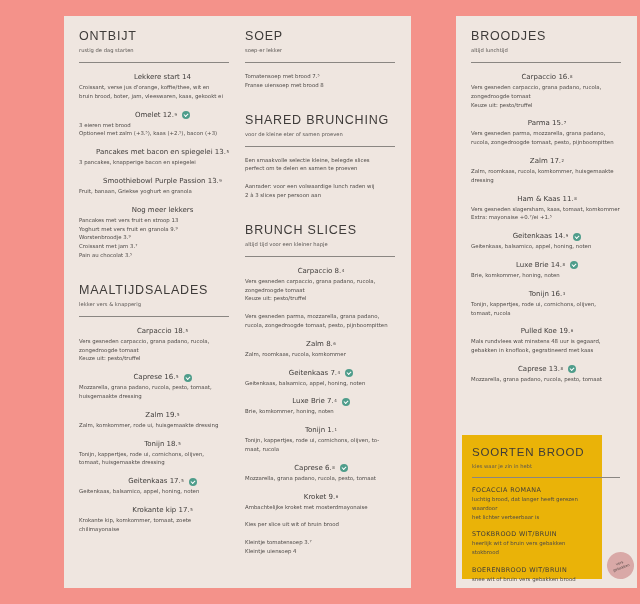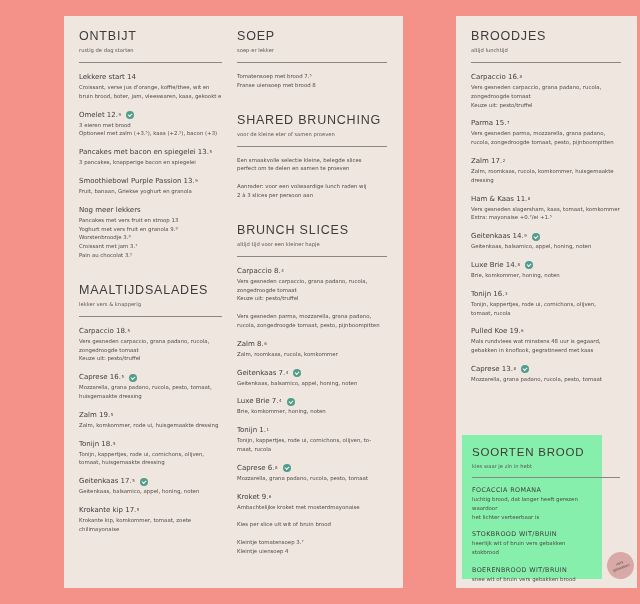--- a/index.html
+++ b/index.html
@@ -1,33 +1,33 @@
 <!DOCTYPE html>
 <html><head>
 <meta charset="utf-8">
 <style>
   * { box-sizing: border-box; margin: 0; padding: 0; }
   html, body { width: 640px; height: 604px; overflow: hidden; }
   body { background: #f4928a; font-family: "DejaVu Sans", sans-serif; color: #4a4744; position: relative; }
   .panel { position: absolute; background: #efe6e0; top: 16px; }
   #col1 { left: 16px; width: 196px; height: 572px; margin-left: 48px; }
-  #col2 { left: 222px; width: 181px; height: 572px; }
+  #col2 { left: 230px; width: 181px; height: 572px; }
   #col3 { left: 456px; width: 181px; height: 572px; }
   .inner { padding: 13px 14px 0 15px; }
   .sec-title { font-family: "Liberation Sans", sans-serif; font-size: 12.5px; letter-spacing: 0.8px; color: #3e3b39; line-height: 15px; }
   .sec-sub { font-size: 5.2px; color: #5a5653; margin-top: 3px; line-height: 7px; }
   .rule { height: 1px; background: #8a8682; margin: 8px 0 9px 0; width: 150px; }
   .item { margin-bottom: 9px; }
-  .item-name { font-size: 7px; color: #3f3c3a; line-height: 11px; display: flex; align-items: center; }
+  .item-name { font-size: 7px; color: #3f3c3a; line-height: 11px; display: flex; align-items: center; justify-content: center; }
   .item-name sup { font-size: 4px; vertical-align: top; position: relative; top: -1px; margin-left: 0.5px; }
   .desc { font-size: 5.4px; line-height: 8.8px; color: #4f4b48; }
   .veg { display: inline-block; width: 8px; height: 8px; border-radius: 50%; background: #4f9d8b; margin-left: 5px; position: relative; }
   .veg::after { content: ""; position: absolute; left: 2px; top: 2px; width: 3px; height: 2px; border-left: 1.2px solid #fff; border-bottom: 1.2px solid #fff; transform: rotate(-45deg); }
   .gap { height: 14px; }
-  .brood-box { position: absolute; left: 6px; top: 419px; width: 140px; height: 144px; background: #86efac; padding: 10px 10px 0 10px; }
+  .brood-box { position: absolute; left: 6px; top: 419px; width: 140px; height: 144px; background: #eab308; padding: 10px 10px 0 10px; }
   .brood-box .sec-title { font-size: 11.5px; }
   .brood-box .rule { width: 148px; margin: 7px 0 7px 0; }
   .brood-name { font-size: 6.4px; letter-spacing: 0.4px; color: #3f3c3a; line-height: 10px; }
   .brood-item { margin-bottom: 8px; }
   .badge { position: absolute; left: 145px; top: 117px; width: 27px; height: 27px; border-radius: 50%; background: #d9a9a7; display: flex; align-items: center; justify-content: center; text-align: center; font-size: 3.6px; line-height: 4.5px; color: #5a4c4a; transform: rotate(-20deg); }
 </style>
 </head>
 <body>
 
 <div id="col1" class="panel">

